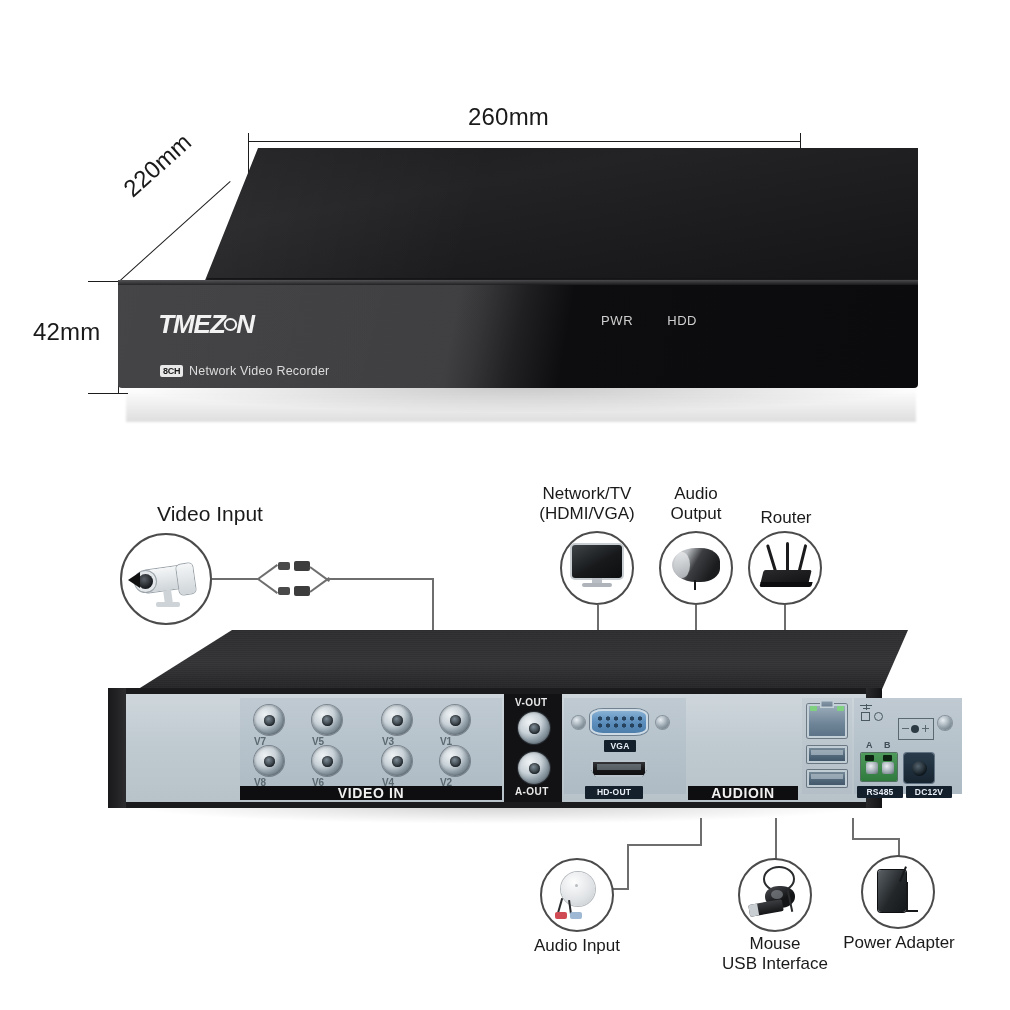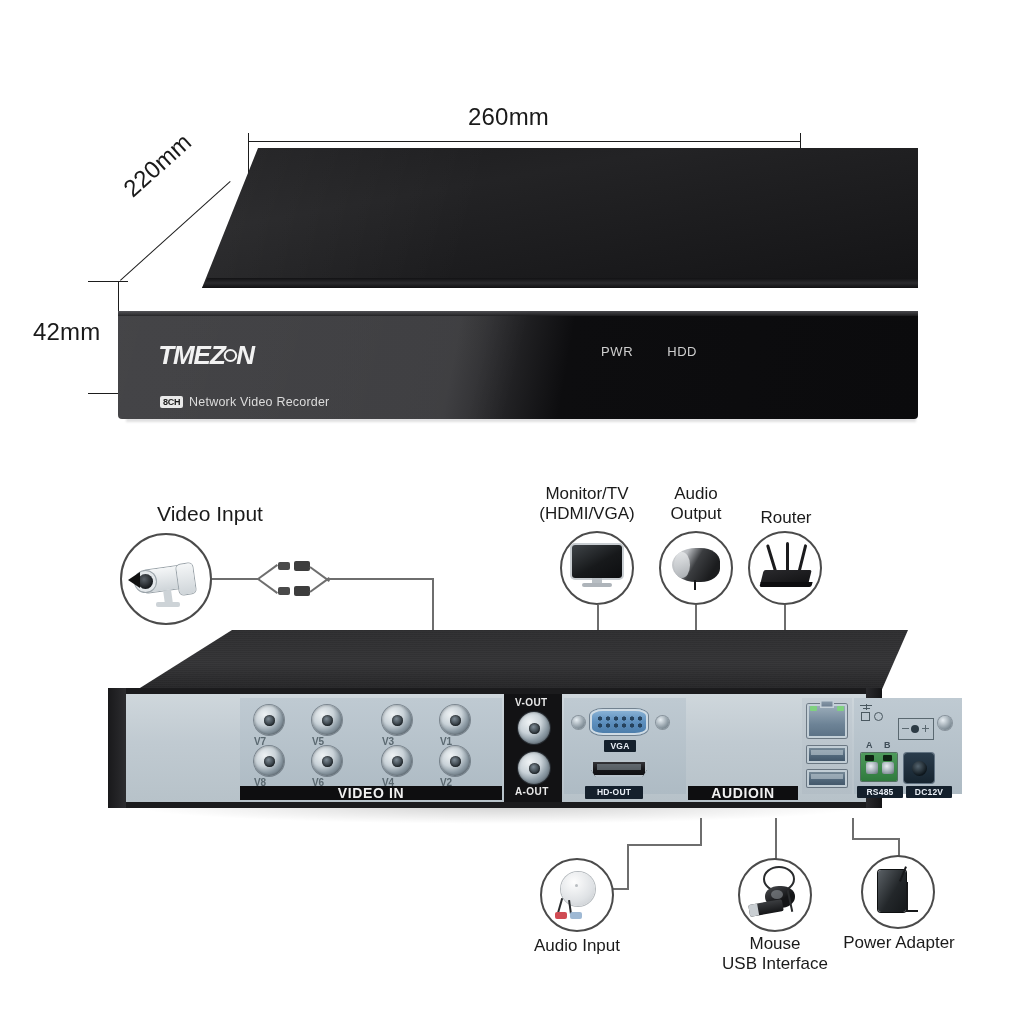--- a/index.html
+++ b/index.html
@@ -44,21 +44,20 @@
   .dev-top-edge{
     position:absolute;left:0;bottom:0;width:100%;height:10px;
     background:linear-gradient(#121214,#2b2b2e 50%,#101012);
     clip-path:polygon(10.5% 100%, 11.2% 0%, 100% 0%, 100% 100%);
   }
 
   .dev-front{
     position:absolute;left:0;top:132px;width:800px;height:108px;
     background:linear-gradient(100deg,#3a3a3d 0%,#39393c 42%,#0d0d0f 56%,#0b0b0d 100%);
     border-radius:0 0 4px 4px;
-    margin-top:31px;
   }
   .dev-front-bevel{
     position:absolute;left:0;top:0;width:100%;height:5px;
     background:linear-gradient(#4a4a4e,#1a1a1c);
   }
   .dev-front-sheen{
     position:absolute;left:0;top:0;width:100%;height:100%;
     background:linear-gradient(104deg, rgba(255,255,255,0.055) 0%, rgba(255,255,255,0.03) 45%, rgba(255,255,255,0) 50%);
   }
   .dev-shadow{
@@ -405,21 +404,21 @@
       <div class="abs" style="left:36px;top:28px;width:16px;height:10px;background:#3d3d3d;border-radius:2px;"></div>
       <div class="abs" style="left:52px;top:8px;width:24px;height:2px;background:#6e6e6e;transform:rotate(36deg);transform-origin:left center;"></div>
       <div class="abs" style="left:52px;top:33px;width:24px;height:2px;background:#6e6e6e;transform:rotate(-36deg);transform-origin:left center;"></div>
     </div>
     <div class="wire h" style="left:326px;top:578px;width:108px;"></div>
     <div class="wire v" style="left:432px;top:578px;height:130px;"></div>
   </div>
 
   <div class="periph">
     <div class="plabel" style="left:522px;top:484px;width:130px;">
-      <div>Monitor/TV</div>
+      <div>Network/TV</div>
       <div>(HDMI/VGA)</div>
     </div>
     <div class="pcircle" style="left:560px;top:531px;width:74px;height:74px;"></div>
     <div class="abs" style="left:570px;top:545px;width:54px;height:46px;">
       <div class="mon-screen" style="left:2px;top:0;width:50px;height:33px;"></div>
       <div class="mon-stand" style="left:22px;top:33px;width:10px;height:5px;"></div>
       <div class="mon-base" style="left:12px;top:38px;width:30px;height:4px;"></div>
     </div>
     <div class="wire v" style="left:597px;top:605px;height:105px;"></div>
   </div>

